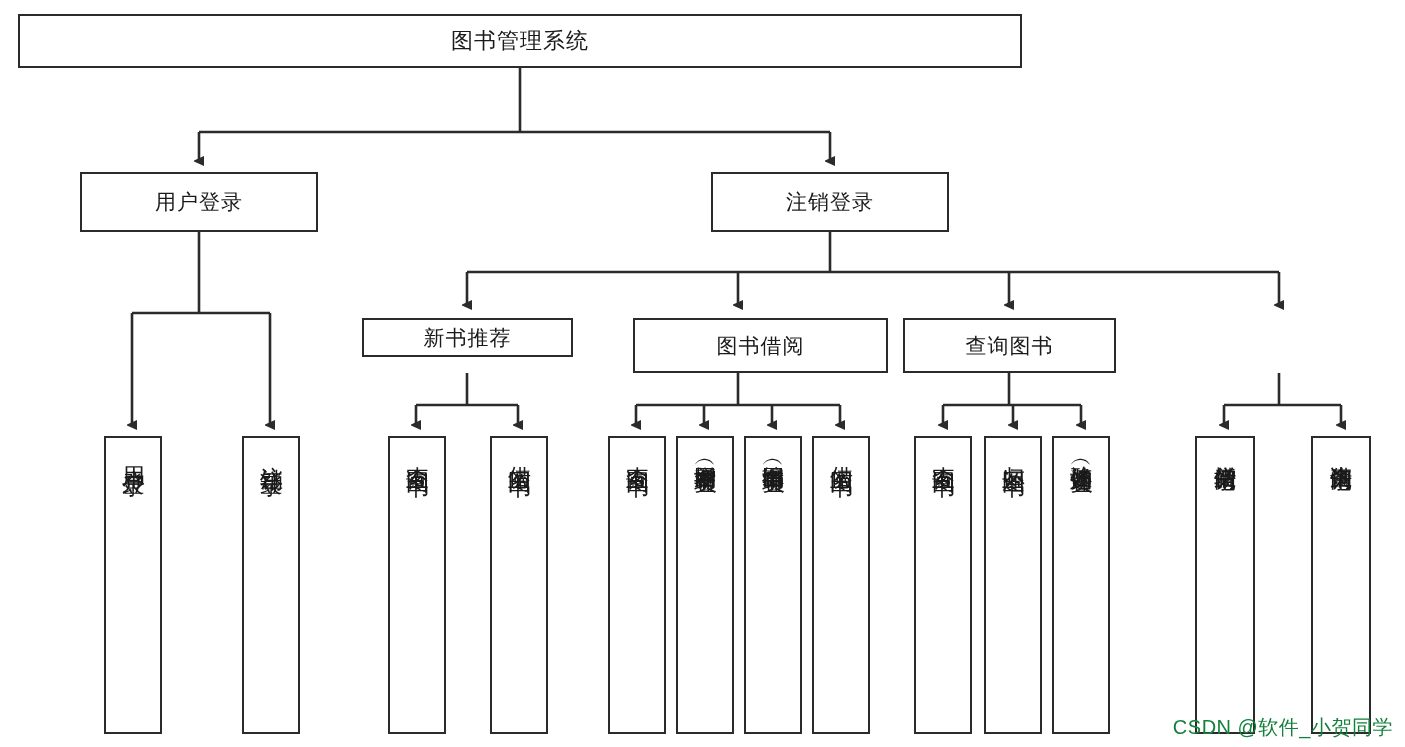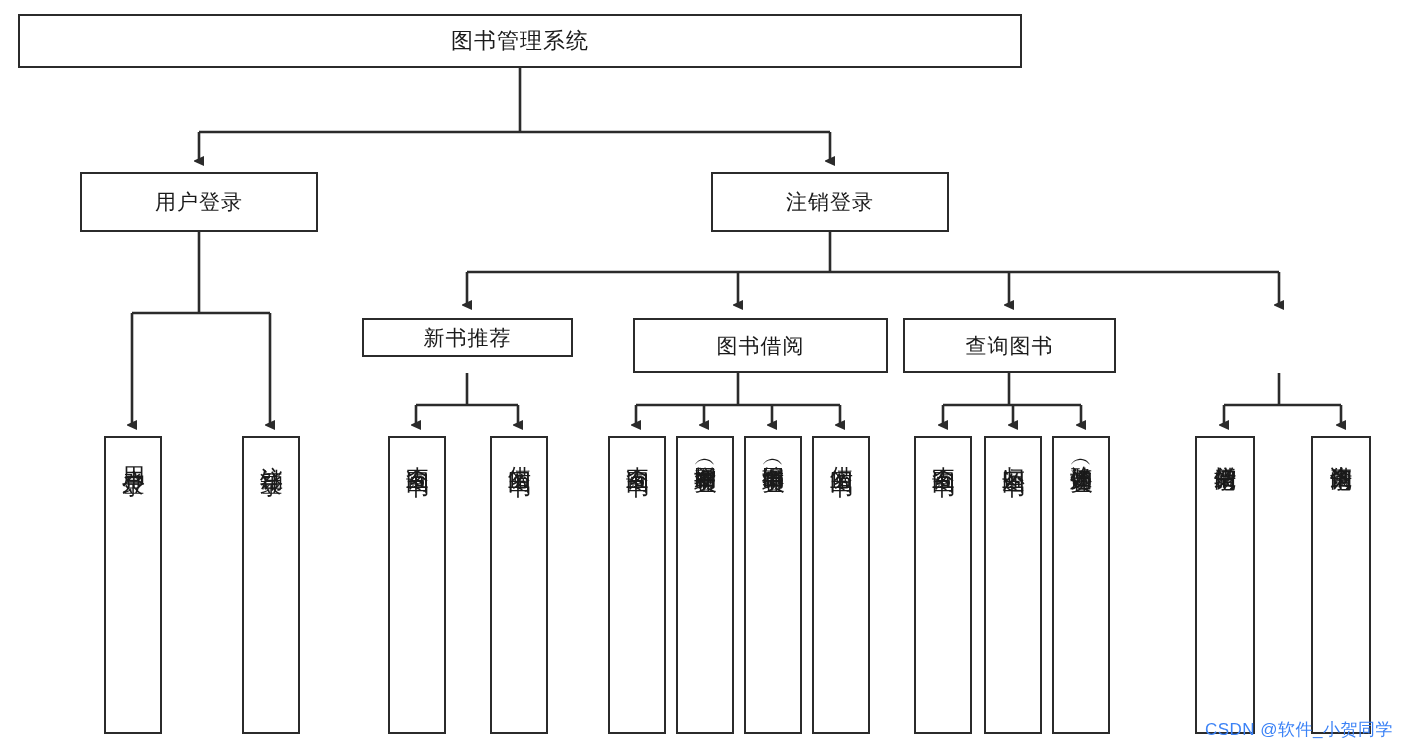--- a/index.html
+++ b/index.html
@@ -59,22 +59,22 @@
     color: #1a1a1a;
   }
   .v-node.deep .v-label {
     font-size: 22px;
     letter-spacing: 1px;
   }
   #watermark {
     position: absolute;
     right: 12px;
     bottom: 6px;
-    font-size: 17px;
-    color: #3b82f6;
+    font-size: 20px;
+    color: #15803d;
     letter-spacing: 0.5px;
     white-space: nowrap;
     user-select: none;
   }
 </style>
 </head>
 <body>
 
 <div id="canvas">
 

